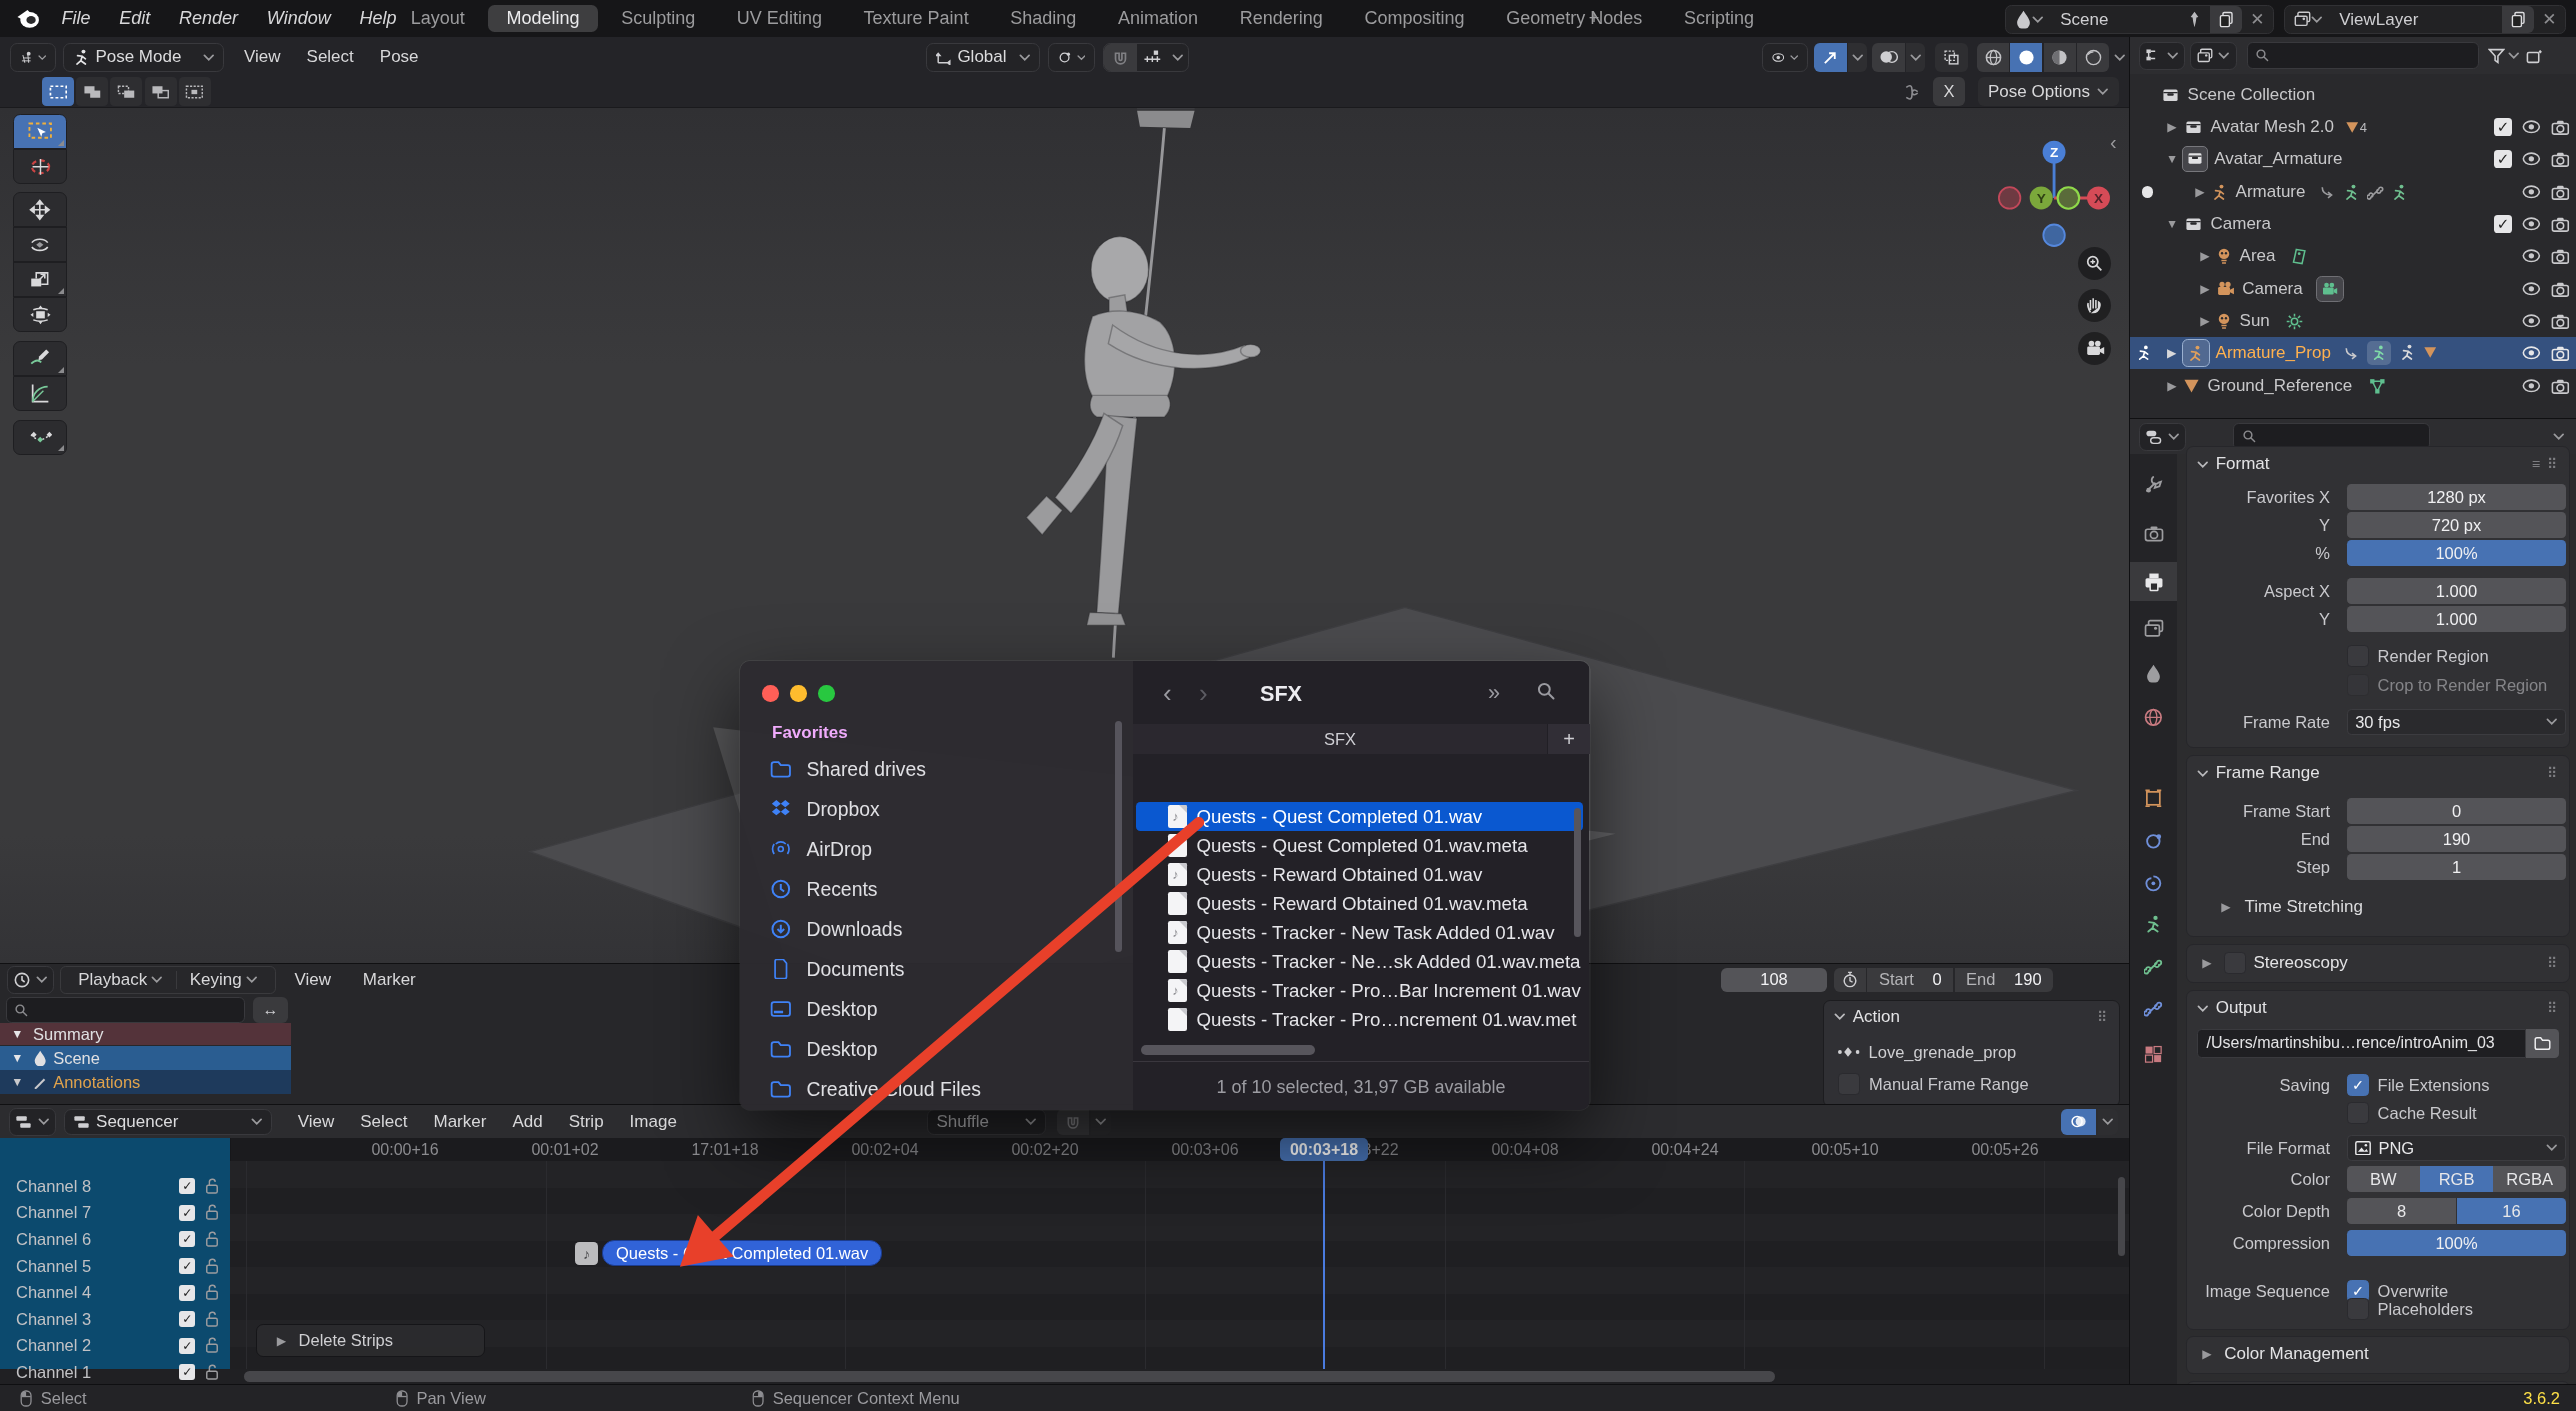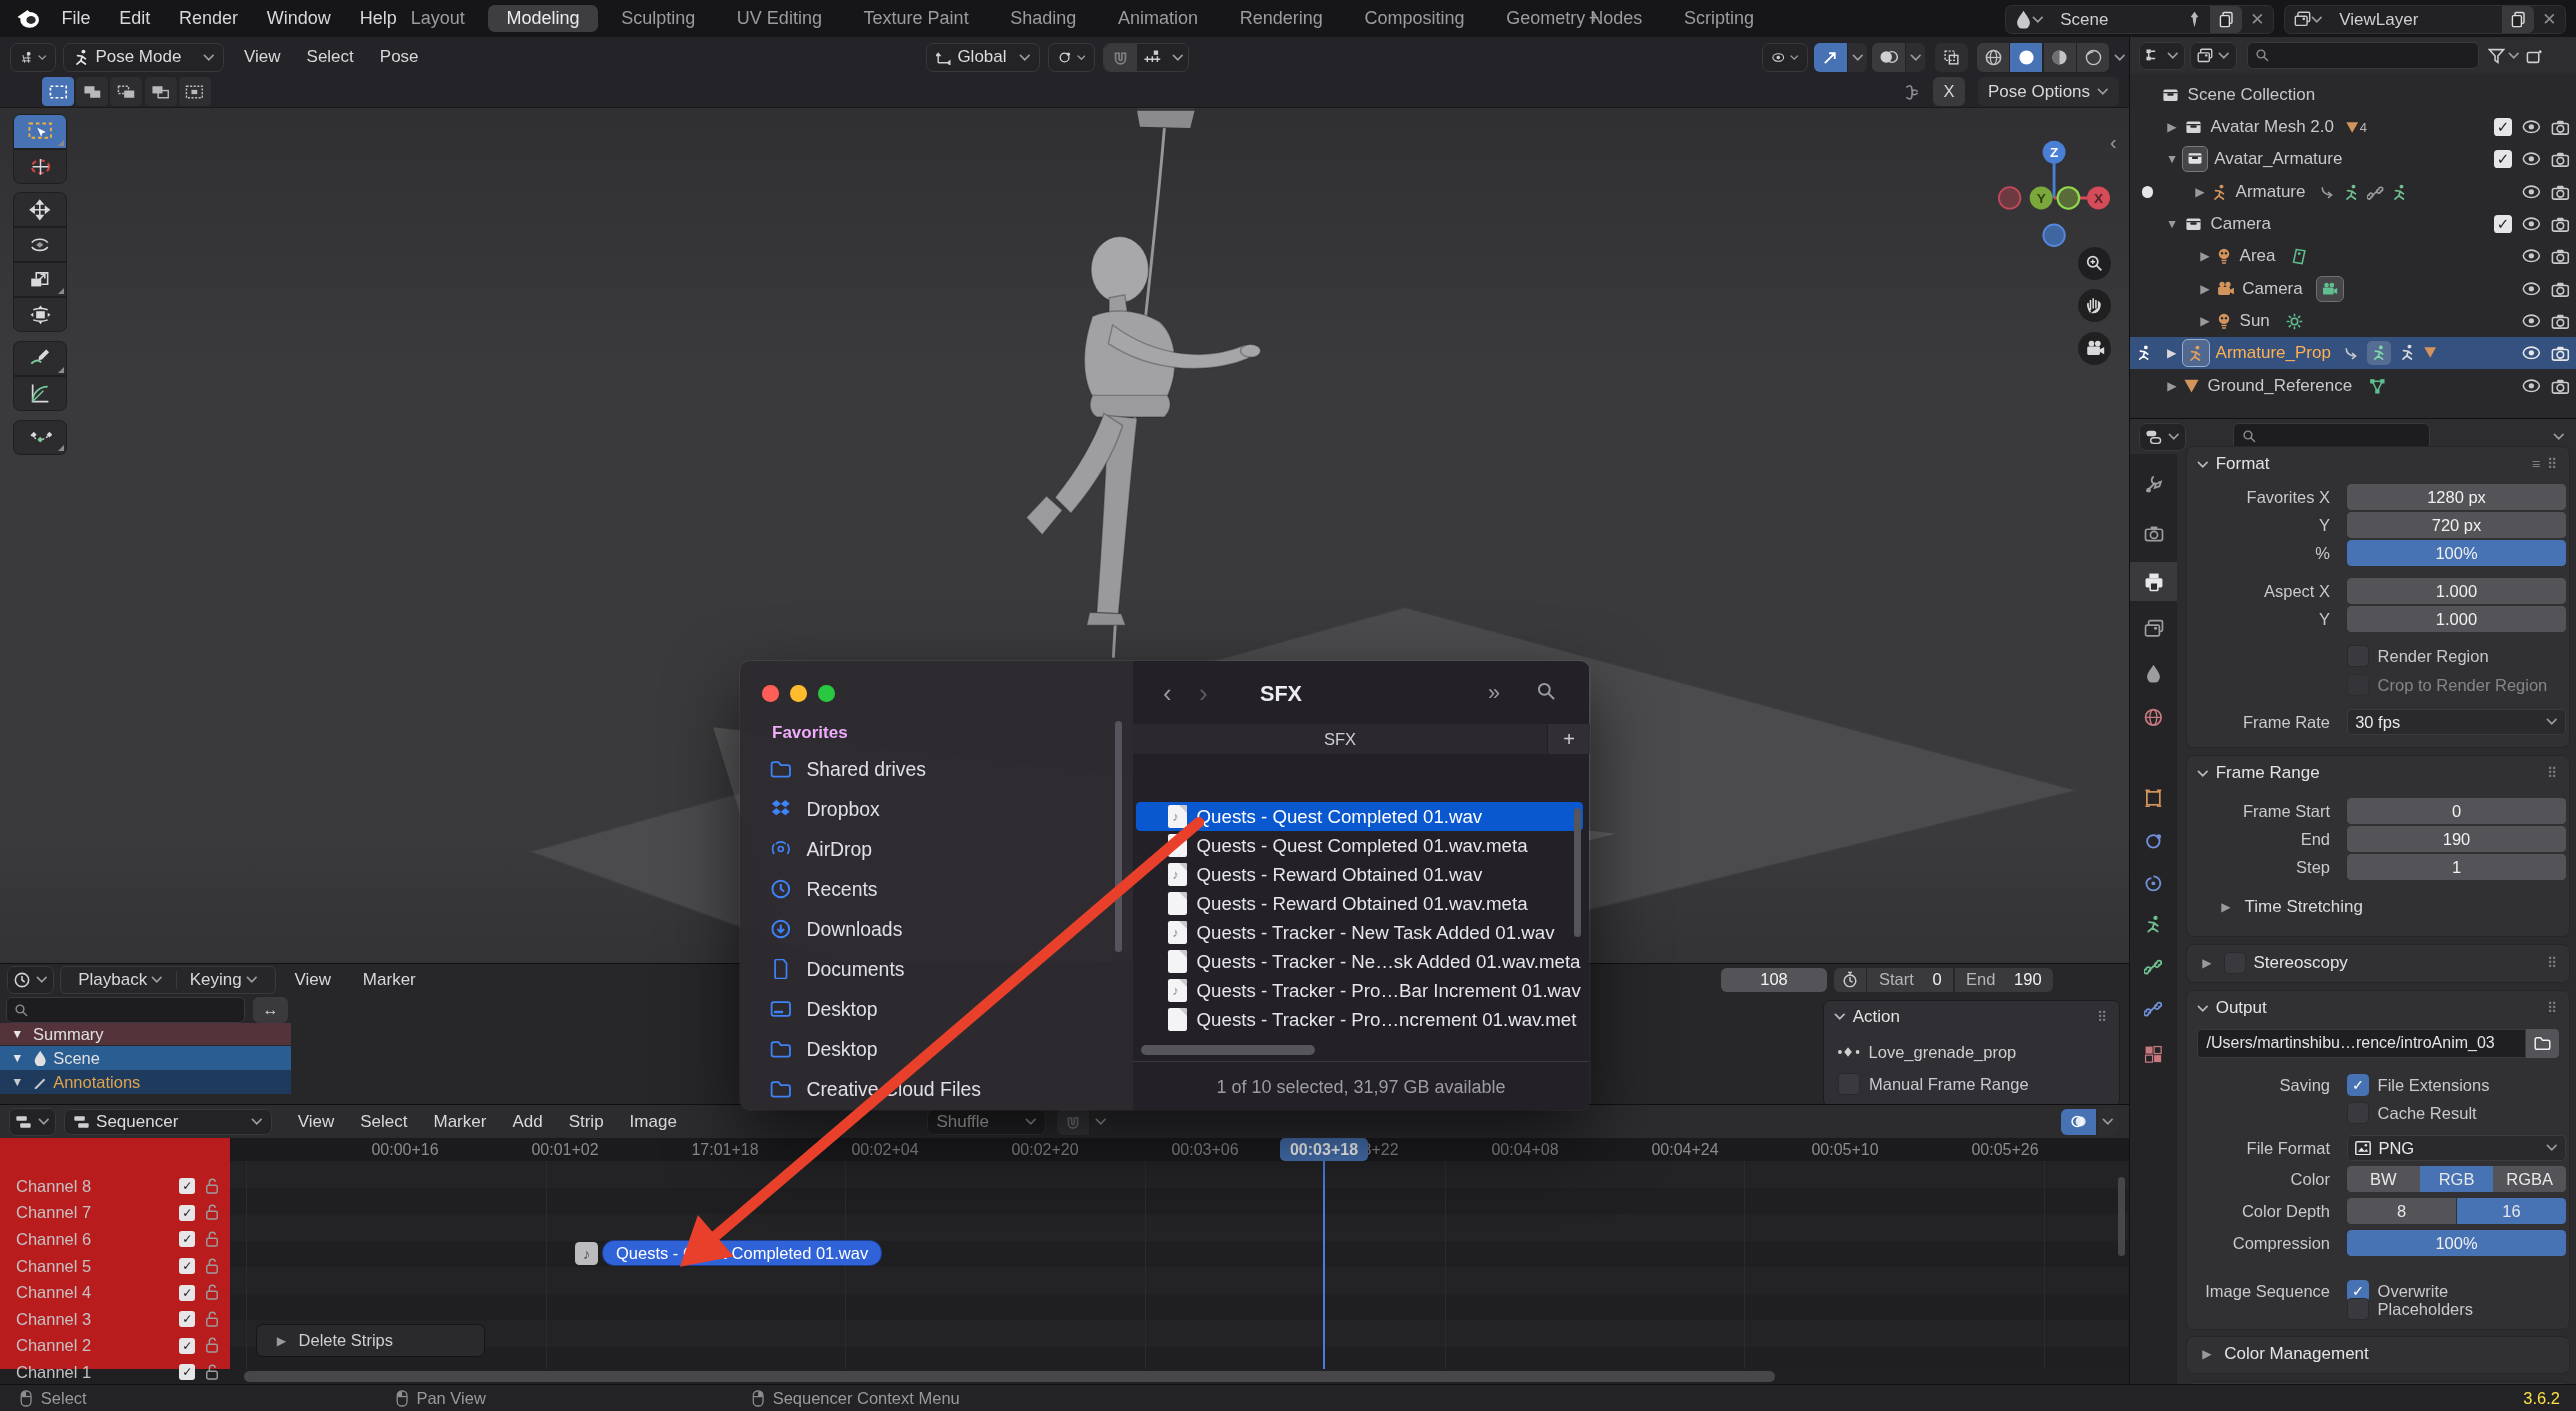--- a/index.html
+++ b/index.html
@@ -5,21 +5,21 @@
   html,body{margin:0;padding:0;background:#000;}
   #screen{position:relative;width:2576px;height:1412px;overflow:hidden;
     font-family:"Liberation Sans","DejaVu Sans",sans-serif;color:#d5d5d8;
     background:#1c1c1e;-webkit-font-smoothing:antialiased;}
   .abs{position:absolute;}
   .row{display:flex;align-items:center;}
   .ico{display:inline-flex;align-items:center;justify-content:center;}
   svg.sym{width:0;height:0;position:absolute;}
   
   #topbar{left:0;top:0;width:2576px;height:37px;background:#161618;}
-  .menu-item{color:#d8d8da;font-size:18px;padding:0 14.4px;cursor:default;}
+  .menu-item{color:#d8d8da;font-size:18px;padding:0 14.4px;cursor:default;font-style:italic;}
   .ws-tab{color:#9c9c9e;font-size:18px;height:27px;line-height:27px;padding:0 18.7px;border-radius:6.5px;}
   .ws-tab.active{background:#3e3e40;color:#ececee;}
   .tb-group{background:#222224;border:0.7px solid #313134;border-radius:6.5px;height:27px;display:flex;align-items:center;color:#cfcfd2;font-size:17px;}
   .tb-group .seg{padding:0 8.6px;display:flex;align-items:center;height:100%;}
   .tb-group .seg.btn{background:#3a3a3d;border-radius:0 5.8px 5.8px 0;}
   
   #vph{left:0;top:37px;width:2129px;height:70px;background:#242428;border-bottom:0.7px solid #1a1a1d;}
   .hbtn{background:#232326;border:0.7px solid #39393d;border-radius:7.2px;height:29px;display:flex;align-items:center;gap:5.8px;padding:0 8.6px;color:#dcdcde;font-size:17px;}
   .hmenu{color:#d8d8da;font-size:17px;padding:0 13px;}
   .chev{width:11.5px;height:7.2px;}
@@ -1294,21 +1294,21 @@
         <span class="seq-tick" style="--i: 3;">00:02+04</span>
         <span class="seq-tick" style="--i: 4;">00:02+20</span>
         <span class="seq-tick" style="--i: 5;">00:03+06</span>
         <span class="seq-tick" style="--i: 6;">00:03+22</span>
         <span class="seq-tick" style="--i: 7;">00:04+08</span>
         <span class="seq-tick" style="--i: 8;">00:04+24</span>
         <span class="seq-tick" style="--i: 9;">00:05+10</span>
         <span class="seq-tick" style="--i: 10;">00:05+26</span>
       </div>
 
-    <div class="abs" style="left:0;top:33px;width:230px;height:231px;background:#b91c1c;border-right:0.7px solid #17171a">
+    <div class="abs" style="left:0;top:33px;width:230px;height:231px;background:#0c4a6e;border-right:0.7px solid #17171a">
 
         <div class="seq-ch" style="--i: 0;">
           <span style="margin-left:16px;flex:1">Channel 8</span>
           <span class="chk" style="width:16px;height:16px;font-size:12.2px;border-radius:2.9px">✓</span>
           <svg class="lockic" style="margin:0 10px 0 8.6px" color="#9d9da0" viewBox="0 0 22 24" width="16" height="17">
             <use href="#s-lock"></use>
           </svg>
         </div>
 
         <div class="seq-ch" style="--i: 1;">

